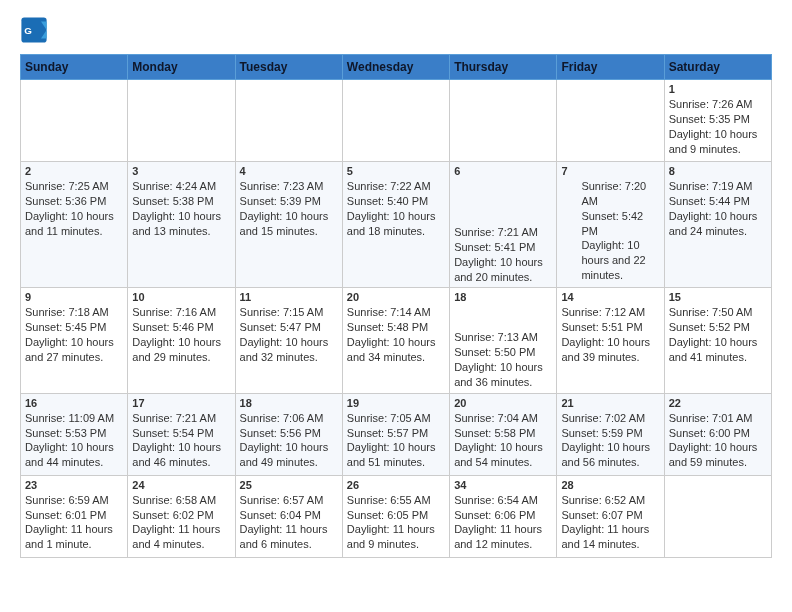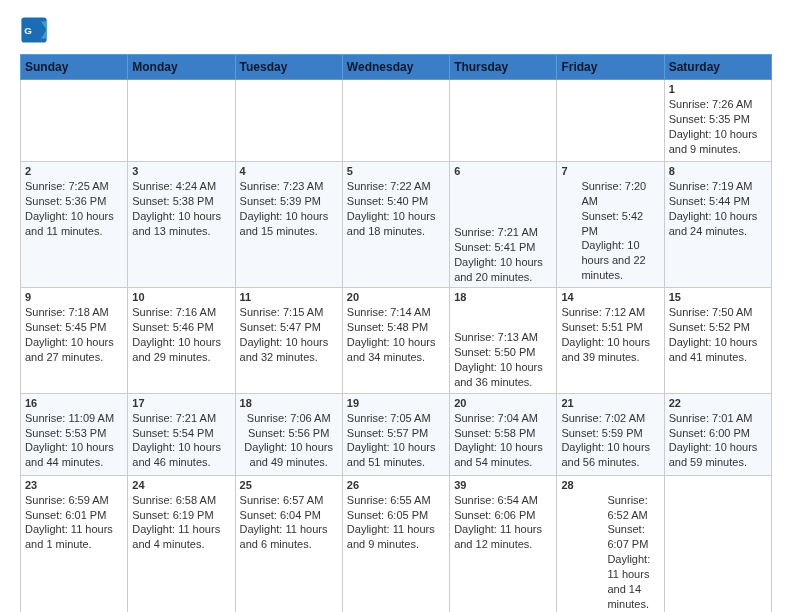--- a/index.html
+++ b/index.html
@@ -243,21 +243,21 @@
 Daylight: 10 hours and 44 minutes.</div>
           </td>
           <td>
             <span class="day-num">17</span>
             <div class="cell-text" style="white-space: pre-line;">Sunrise: 7:21 AM
 Sunset: 5:54 PM
 Daylight: 10 hours and 46 minutes.</div>
           </td>
           <td>
             <span class="day-num">18</span>
-            <div class="cell-text" style="white-space: pre-line; text-align: center;">Sunrise: 7:06 AM
+            <div class="cell-text" style="white-space: pre-line;">Sunrise: 7:06 AM
 Sunset: 5:56 PM
 Daylight: 10 hours and 49 minutes.</div>
           </td>
           <td>
             <span class="day-num">19</span>
             <div class="cell-text" style="white-space: pre-line;">Sunrise: 7:05 AM
 Sunset: 5:57 PM
 Daylight: 10 hours and 51 minutes.</div>
           </td>
           <td>
@@ -282,44 +282,44 @@
         <tr>
           <td>
             <span class="day-num">23</span>
             <div class="cell-text" style="white-space: pre-line;">Sunrise: 6:59 AM
 Sunset: 6:01 PM
 Daylight: 11 hours and 1 minute.</div>
           </td>
           <td>
             <span class="day-num">24</span>
             <div class="cell-text" style="white-space: pre-line;">Sunrise: 6:58 AM
-Sunset: 6:19 PM
+Sunset: 6:02 PM
 Daylight: 11 hours and 4 minutes.</div>
           </td>
           <td>
             <span class="day-num">25</span>
             <div class="cell-text" style="white-space: pre-line;">Sunrise: 6:57 AM
 Sunset: 6:04 PM
 Daylight: 11 hours and 6 minutes.</div>
           </td>
           <td>
             <span class="day-num">26</span>
             <div class="cell-text" style="white-space: pre-line;">Sunrise: 6:55 AM
 Sunset: 6:05 PM
 Daylight: 11 hours and 9 minutes.</div>
           </td>
           <td>
-            <span class="day-num">39</span>
+            <span class="day-num">34</span>
             <div class="cell-text" style="white-space: pre-line;">Sunrise: 6:54 AM
 Sunset: 6:06 PM
 Daylight: 11 hours and 12 minutes.</div>
           </td>
           <td>
             <span class="day-num">28</span>
-            <div class="cell-text" style="white-space: pre-line; margin-left: 46px;">Sunrise: 6:52 AM
+            <div class="cell-text" style="white-space: pre-line;">Sunrise: 6:52 AM
 Sunset: 6:07 PM
 Daylight: 11 hours and 14 minutes.</div>
           </td>
           <td class="empty-cell"></td>
         </tr>
       </tbody>
   </table>
 </div>
 
 </body></html>

